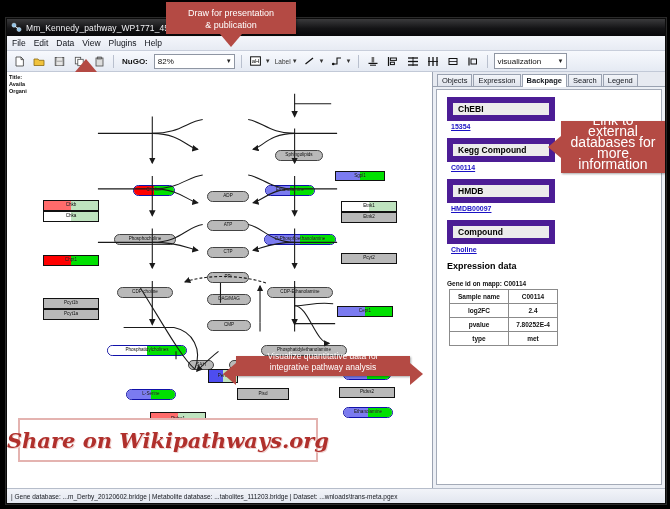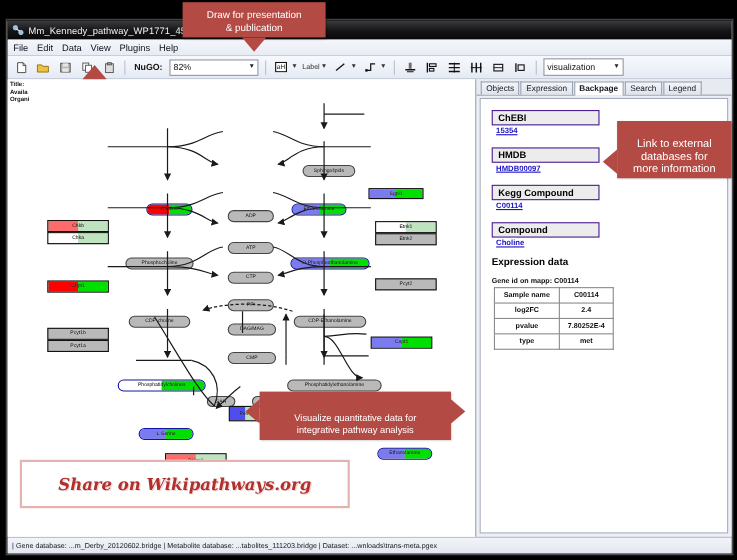--- a/index.html
+++ b/index.html
@@ -43,21 +43,21 @@
 
   
   .tabstrip{height:14px;display:flex;align-items:flex-end;padding-left:4px;gap:1px;
             background:#e7eaf1;border-bottom:1px solid #9aa2b1;}
   .tab{font-size:7.5px;padding:1px 4px 1px 4px;border:1px solid #9aa2b1;border-bottom:none;
        background:linear-gradient(180deg,#f3f5f9,#dfe3ec);color:#15181f;white-space:nowrap;}
   .tab.active{background:#fff;font-weight:bold;position:relative;top:1px;padding-bottom:2px;margin-top:38px;}
 
   .backpage{flex:1;background:#fff;margin:2px 3px 3px 3px;border:1px solid #a4abb8;
             overflow:hidden;position:relative;padding:7px 0 0 10px;}
-  .dbhead{display:inline-block;min-width:86px;border:1px solid #4c1d95;background:#ececec;
+  .dbhead{display:inline-block;min-width:86px;border:6px solid #4c1d95;background:#ececec;
           font-size:8.5px;font-weight:bold;color:#000;padding:1px 5px;margin-bottom:2px;}
   .dblink{font-size:7px;color:#1a11c4;text-decoration:underline;font-weight:bold;margin:0 0 8px 4px;display:block;}
   .dbplain{font-size:7px;color:#111;margin:0 0 8px 4px;display:block;font-weight:bold;}
   .exprhead{font-size:9px;font-weight:bold;color:#000;margin:2px 0 9px 0;}
   .geneid{font-size:6.5px;font-weight:bold;color:#111;margin-bottom:2px;}
   table.expr{border-collapse:collapse;margin-left:2px;}
   table.expr td{border:1px solid #8b8b8b;font-size:6.5px;font-weight:bold;color:#111;
                 padding:2px 3px;text-align:center;height:9px;}
   table.expr td.k{width:52px;}
   table.expr td.v{width:42px;}
@@ -87,21 +87,21 @@
             border-left:11px solid transparent;border-right:11px solid transparent;border-top:13px solid #b44a44;}
   .arrow-up{position:absolute;width:0;height:0;z-index:30;
             border-left:11px solid transparent;border-right:11px solid transparent;border-bottom:13px solid #b44a44;}
   .arrow-lt{position:absolute;width:0;height:0;z-index:30;
             border-top:11px solid transparent;border-bottom:11px solid transparent;border-right:13px solid #b44a44;}
   .arrow-rt{position:absolute;width:0;height:0;z-index:30;
             border-top:11px solid transparent;border-bottom:11px solid transparent;border-left:13px solid #b44a44;}
 
   .sharebox{position:absolute;left:18px;top:418px;width:296px;height:40px;background:#fff;
             border:2px solid #e4b3b0;z-index:32;display:flex;align-items:center;justify-content:center;}
-  .sharebox span{font-family:"DejaVu Serif",serif;font-style:italic;font-weight:bold;font-size:15px;
+  .sharebox span{font-family:"DejaVu Serif",serif;font-style:italic;font-weight:bold;font-size:21px;
                  color:#b0302c;text-shadow:1px 1px 0 #f0d4d2;white-space:nowrap;}
 </style>
 </head>
 <body>
 
 <div class="screen">
 
   <div class="app">
 
     <div class="titlebar">
@@ -475,22 +475,22 @@
           <div class="tab">Objects</div>
           <div class="tab">Expression</div>
           <div class="tab active">Backpage</div>
           <div class="tab">Search</div>
           <div class="tab">Legend</div>
         </div>
 
         <div class="backpage">
           <div id="backpage-sections">
               <div><div class="dbhead">ChEBI</div><span class="dblink">15354</span></div>
+              <div><div class="dbhead">Kegg Compound</div><span class="dblink">C00114</span></div>
               <div><div class="dbhead">HMDB</div><span class="dblink">HMDB00097</span></div>
-              <div><div class="dbhead">Kegg Compound</div><span class="dblink">C00114</span></div>
               <div><div class="dbhead">Compound</div><span class="dblink">Choline</span></div>
             </div>
 
           <div class="exprhead">Expression data</div>
           <div class="geneid">Gene id on mapp: C00114</div>
           <table class="expr">
             <tbody id="expr-body">
                 <tr>
                   <td class="k">Sample name</td>
                   <td class="v">C00114</td>
@@ -519,26 +519,26 @@
     </div>
   </div>
 
   <div class="callout" style="left:166px;top:2px;width:130px;height:32px;">
     <span id="co-draw">Draw for presentation<br>&amp; publication</span>
   </div>
   <div class="arrow-dn" style="left:220px;top:34px;"></div>
 
   <div class="arrow-up" style="left:75px;top:59px;"></div>
 
-  <div class="callout" style="left:561px;top:110px;width:104px;height:52px;font-size:10px;line-height:11px;">
+  <div class="callout" style="left:561px;top:121px;width:104px;height:52px;font-size:14px;line-height:11px;">
     <span id="co-link">Link  to external<br>databases  for<br>more information</span>
   </div>
   <div class="arrow-lt" style="left:548px;top:136px;"></div>
 
-  <div class="callout" style="left:236px;top:356px;width:174px;height:44px;font-size:8.5px;line-height:11px;">
+  <div class="callout" style="left:236px;top:356px;width:174px;height:20px;font-size:8.5px;line-height:11px;">
     <span id="co-vis">Visualize quantitative data  for<br>integrative pathway analysis</span>
   </div>
   <div class="arrow-lt" style="left:223px;top:363px;"></div>
   <div class="arrow-rt" style="left:410px;top:363px;"></div>
 
   <div class="sharebox">
     <span id="co-share">Share on Wikipathways.org</span>
   </div>
 
 </div>

